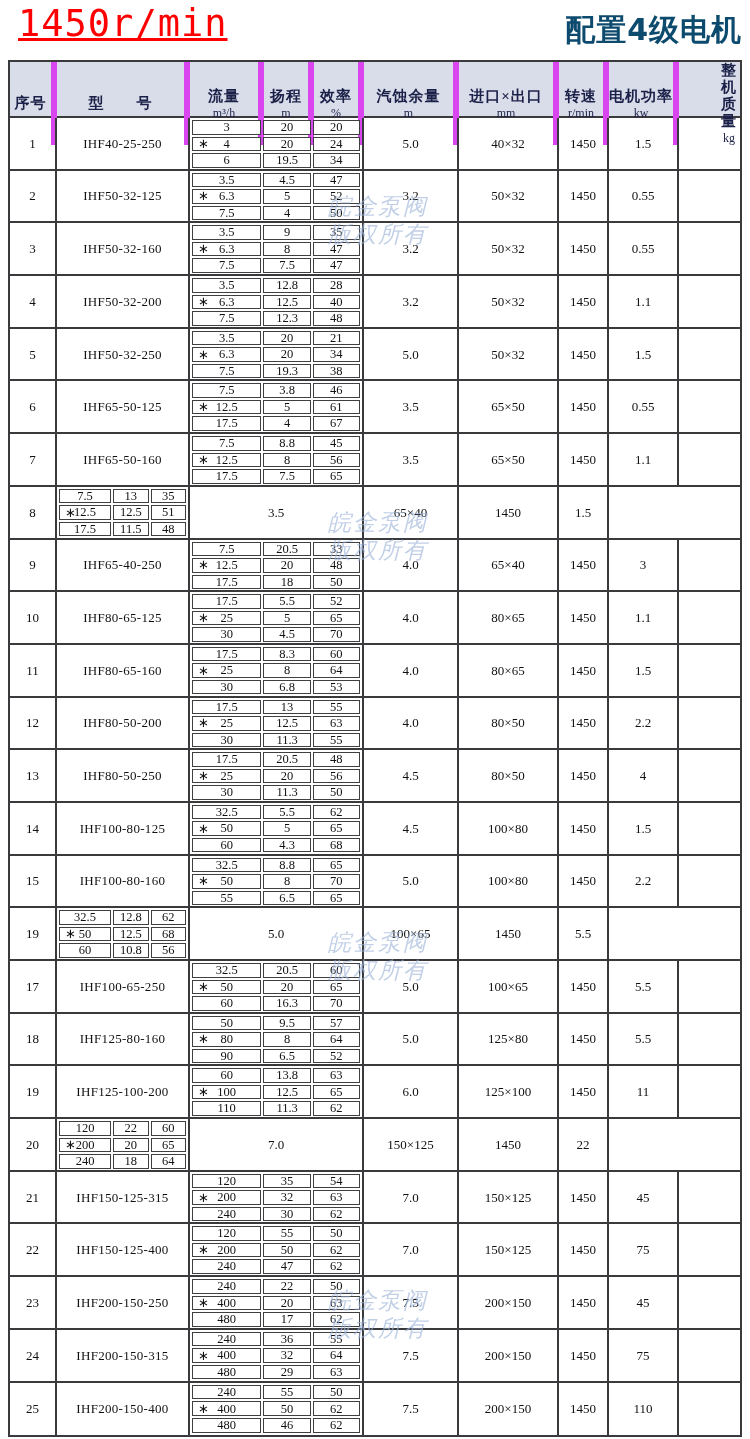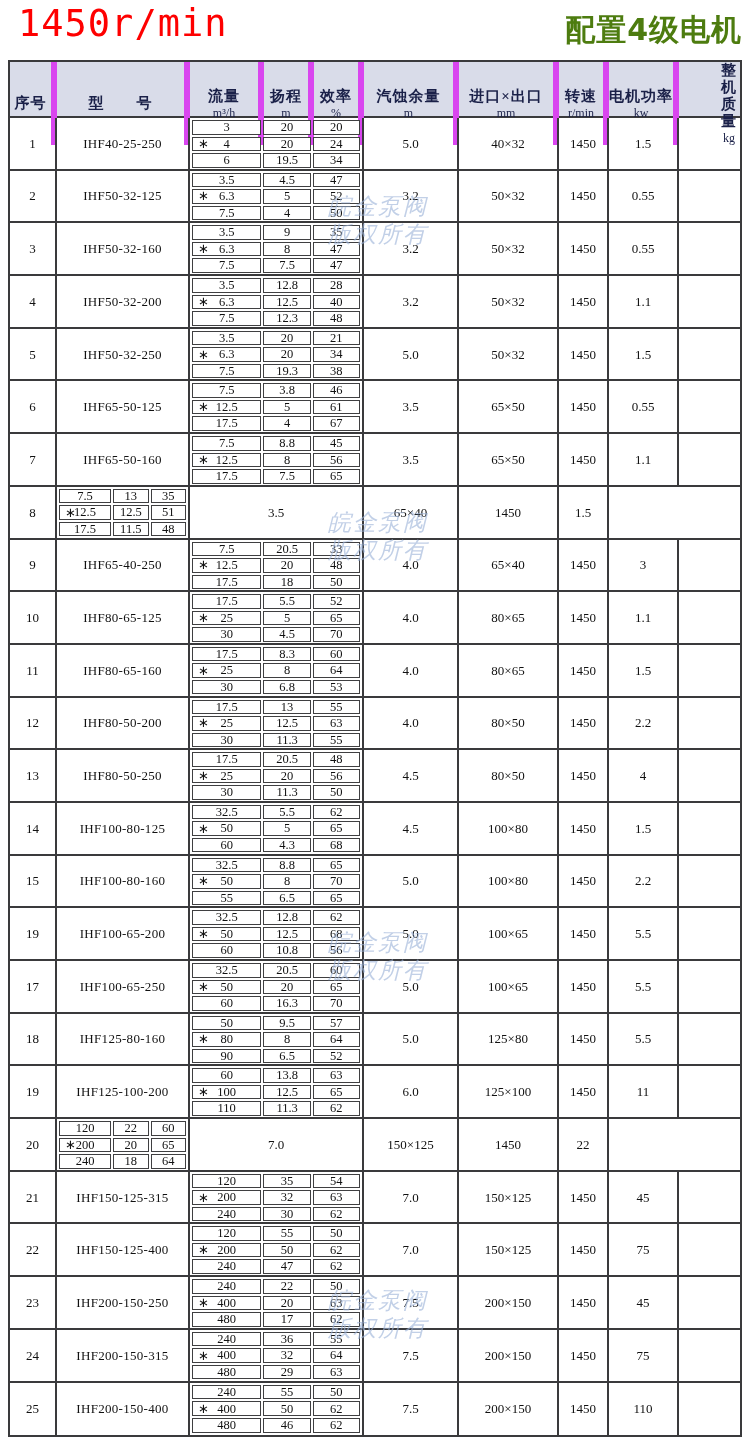--- a/index.html
+++ b/index.html
@@ -4,26 +4,26 @@
 <style>
   html,body{margin:0;padding:0;}
   body{
     width:750px;height:1439px;position:relative;overflow:hidden;
     background:#ffffff;font-family:"Liberation Serif",serif;color:#111;
   }
   .titlebar{position:absolute;left:0;top:0;width:750px;height:58px;}
   .title-left{
     position:absolute;left:18px;top:2px;
     font-family:"DejaVu Sans Mono",monospace;
-    font-size:37px;font-weight:500;color:#fe0000;letter-spacing:1px;
+    font-size:37px;font-weight:500;color:#fe0000;letter-spacing:1px;text-decoration:underline;
   }
   .title-right{
     position:absolute;right:8px;top:10px;
     font-family:"DejaVu Sans",sans-serif;
-    font-size:30px;font-weight:bold;color:#4d7c0f;letter-spacing:1px;
+    font-size:30px;font-weight:bold;color:#0c4a6e;letter-spacing:1px;
   }
   .spec-table{
     position:absolute;left:8px;top:60px;width:734px;
     border:2px solid #3a3a3c;box-sizing:border-box;background:#fff;
   }
   .thead{
     display:grid;
     grid-template-columns:47px 133px 74px 50px 50px 95px 100px 50px 70px auto;
     height:54px;background:#d9dce9;border-bottom:2px solid #3a3a3c;
   }
@@ -476,21 +476,20 @@
     </div>
     <div class="td">5.0</div>
     <div class="td">100×80</div>
     <div class="td">1450</div>
     <div class="td">2.2</div>
     <div class="td" style="border-right:none;"></div>
   </div>
 
   <div class="trow">
     <div class="td">19</div>
-    <div class="td c-model">IHF100-65-200</div>
     <div class="mini">
       <div class="mcell">32.5</div>
       <div class="mcell">12.8</div>
       <div class="mcell">62</div>
       <div class="mcell">
         <span class="star">∗</span>
         <span>50</span>
       </div>
       <div class="mcell">12.5</div>
       <div class="mcell">68</div>

